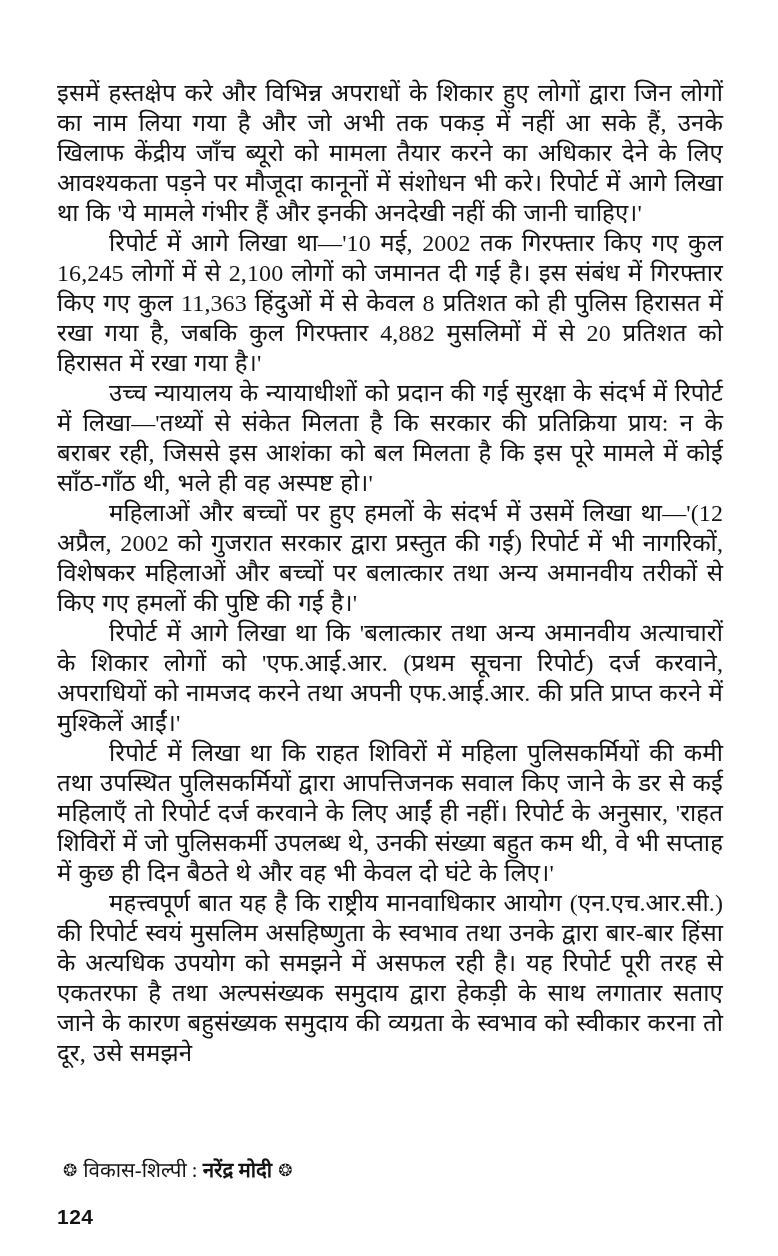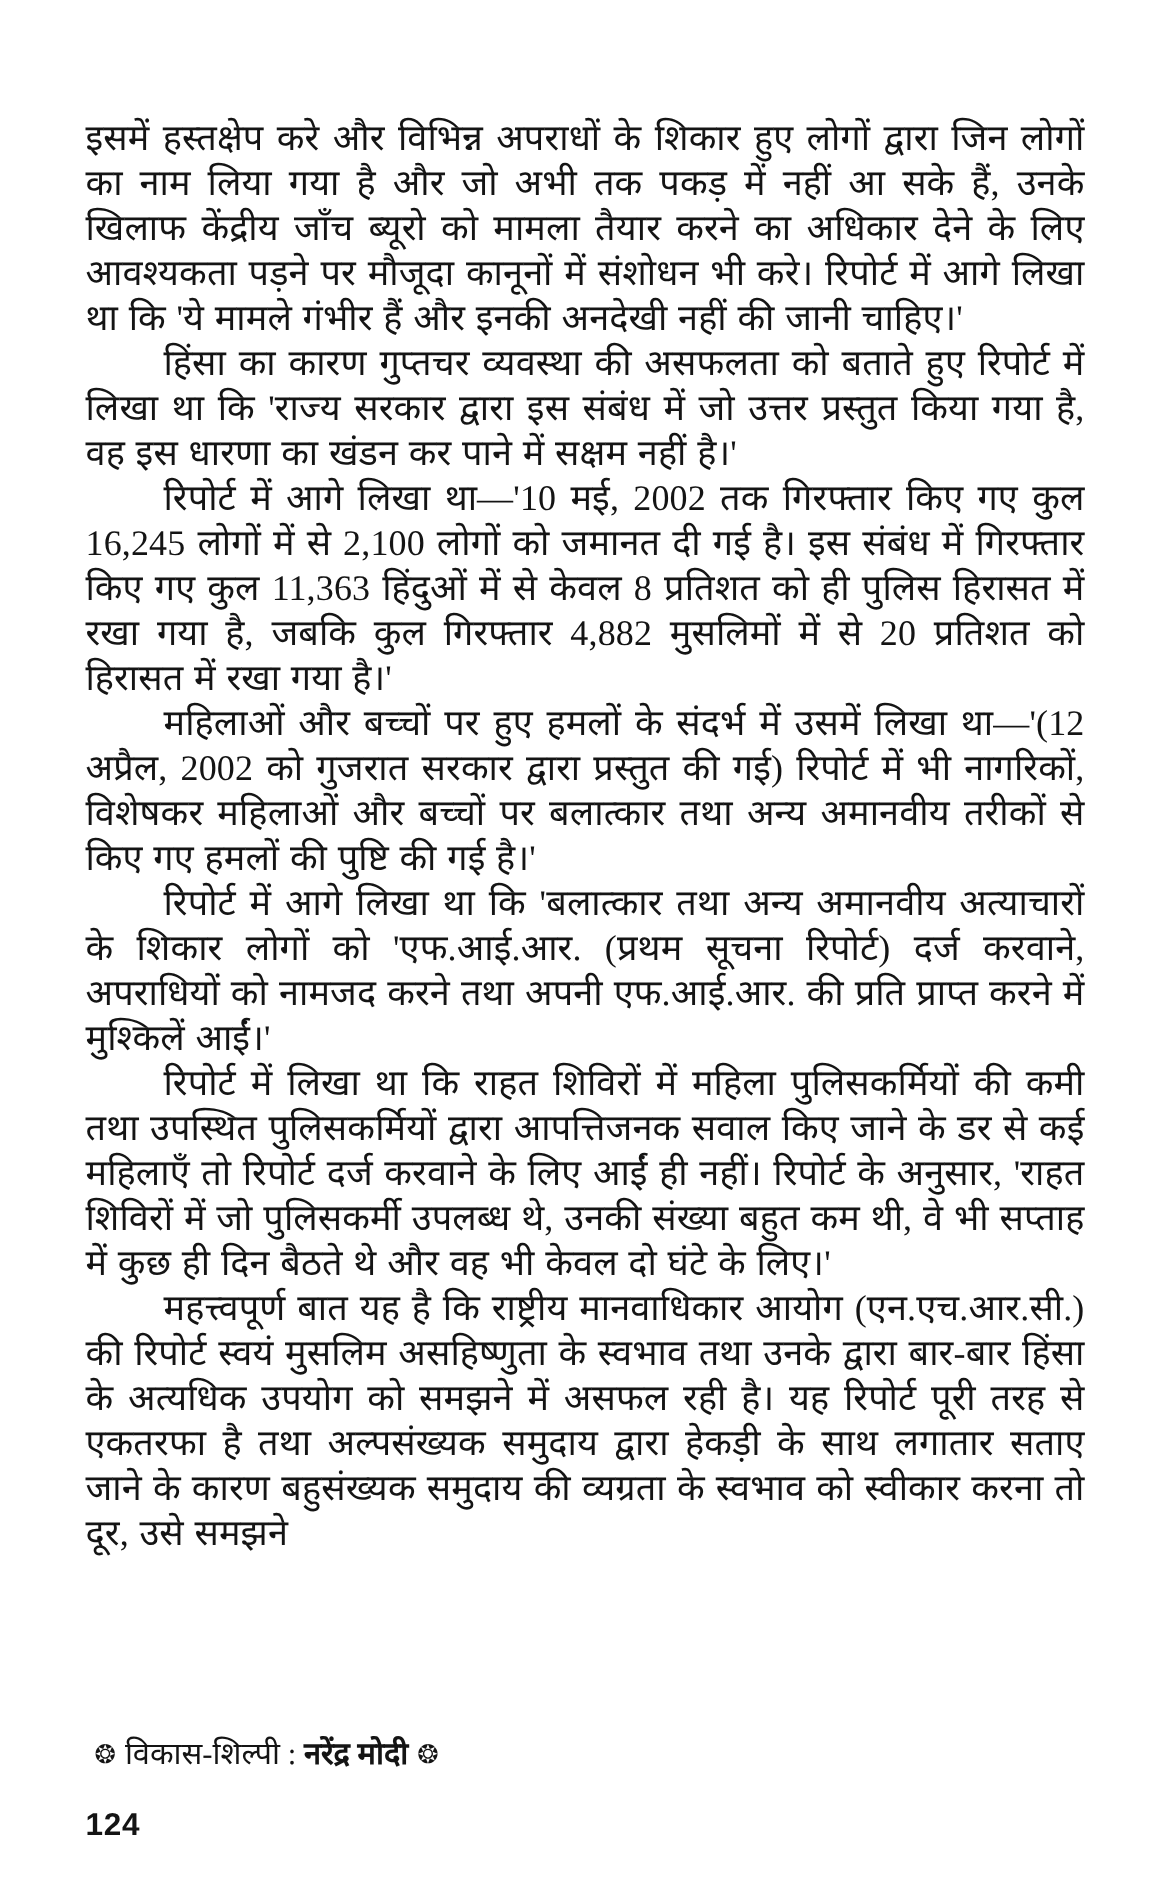--- a/index.html
+++ b/index.html
@@ -69,22 +69,22 @@
     padding: 0 6px;
   }
 </style>
 </head>
 <body>
 
 <div class="page">
 
   <div class="text-block">
     <p class="body-para">इसमें हस्तक्षेप करे और विभिन्न अपराधों के शिकार हुए लोगों द्वारा जिन लोगों का नाम लिया गया है और जो अभी तक पकड़ में नहीं आ सके हैं, उनके खिलाफ केंद्रीय जाँच ब्यूरो को मामला तैयार करने का अधिकार देने के लिए आवश्यकता पड़ने पर मौजूदा कानूनों में संशोधन भी करे। रिपोर्ट में आगे लिखा था कि 'ये मामले गंभीर हैं और इनकी अनदेखी नहीं की जानी चाहिए।'</p>
-    <p class="body-para indent">हिंसा का कारण गुप्तचर व्यवस्था की असफलता को बताते हुए रिपोर्ट में लिखा था कि 'राज्य सरकार द्वारा इस संबंध में जो उत्तर प्रस्तुत किया गया है, वह इस धारणा का खंडन कर पाने में सक्षम नहीं है।'</p>
     <p class="body-para indent">रिपोर्ट में आगे लिखा था—'10 मई, 2002 तक गिरफ्तार किए गए कुल 16,245 लोगों में से 2,100 लोगों को जमानत दी गई है। इस संबंध में गिरफ्तार किए गए कुल 11,363 हिंदुओं में से केवल 8 प्रतिशत को ही पुलिस हिरासत में रखा गया है, जबकि कुल गिरफ्तार 4,882 मुसलिमों में से 20 प्रतिशत को हिरासत में रखा गया है।'</p>
+    <p class="body-para indent">उच्च न्यायालय के न्यायाधीशों को प्रदान की गई सुरक्षा के संदर्भ में रिपोर्ट में लिखा—'तथ्यों से संकेत मिलता है कि सरकार की प्रतिक्रिया प्राय: न के बराबर रही, जिससे इस आशंका को बल मिलता है कि इस पूरे मामले में कोई साँठ-गाँठ थी, भले ही वह अस्पष्ट हो।'</p>
     <p class="body-para indent">महिलाओं और बच्चों पर हुए हमलों के संदर्भ में उसमें लिखा था—'(12 अप्रैल, 2002 को गुजरात सरकार द्वारा प्रस्तुत की गई) रिपोर्ट में भी नागरिकों, विशेषकर महिलाओं और बच्चों पर बलात्कार तथा अन्य अमानवीय तरीकों से किए गए हमलों की पुष्टि की गई है।'</p>
     <p class="body-para indent">रिपोर्ट में आगे लिखा था कि 'बलात्कार तथा अन्य अमानवीय अत्याचारों के शिकार लोगों को 'एफ.आई.आर. (प्रथम सूचना रिपोर्ट) दर्ज करवाने, अपराधियों को नामजद करने तथा अपनी एफ.आई.आर. की प्रति प्राप्त करने में मुश्किलें आईं।'</p>
     <p class="body-para indent">रिपोर्ट में लिखा था कि राहत शिविरों में महिला पुलिसकर्मियों की कमी तथा उपस्थित पुलिसकर्मियों द्वारा आपत्तिजनक सवाल किए जाने के डर से कई महिलाएँ तो रिपोर्ट दर्ज करवाने के लिए आईं ही नहीं। रिपोर्ट के अनुसार, 'राहत शिविरों में जो पुलिसकर्मी उपलब्ध थे, उनकी संख्या बहुत कम थी, वे भी सप्ताह में कुछ ही दिन बैठते थे और वह भी केवल दो घंटे के लिए।'</p>
     <p class="body-para indent">महत्त्वपूर्ण बात यह है कि राष्ट्रीय मानवाधिकार आयोग (एन.एच.आर.सी.) की रिपोर्ट स्वयं मुसलिम असहिष्णुता के स्वभाव तथा उनके द्वारा बार-बार हिंसा के अत्यधिक उपयोग को समझने में असफल रही है। यह रिपोर्ट पूरी तरह से एकतरफा है तथा अल्पसंख्यक समुदाय द्वारा हेकड़ी के साथ लगातार सताए जाने के कारण बहुसंख्यक समुदाय की व्यग्रता के स्वभाव को स्वीकार करना तो दूर, उसे समझने</p>
   </div>
 
   <div class="footer">
     <span class="page-number">124</span>
     <div class="footer-title">
       <span class="ornament">❂</span><span>विकास-शिल्पी : </span><span class="bold">नरेंद्र मोदी</span><span class="ornament">❂</span>

